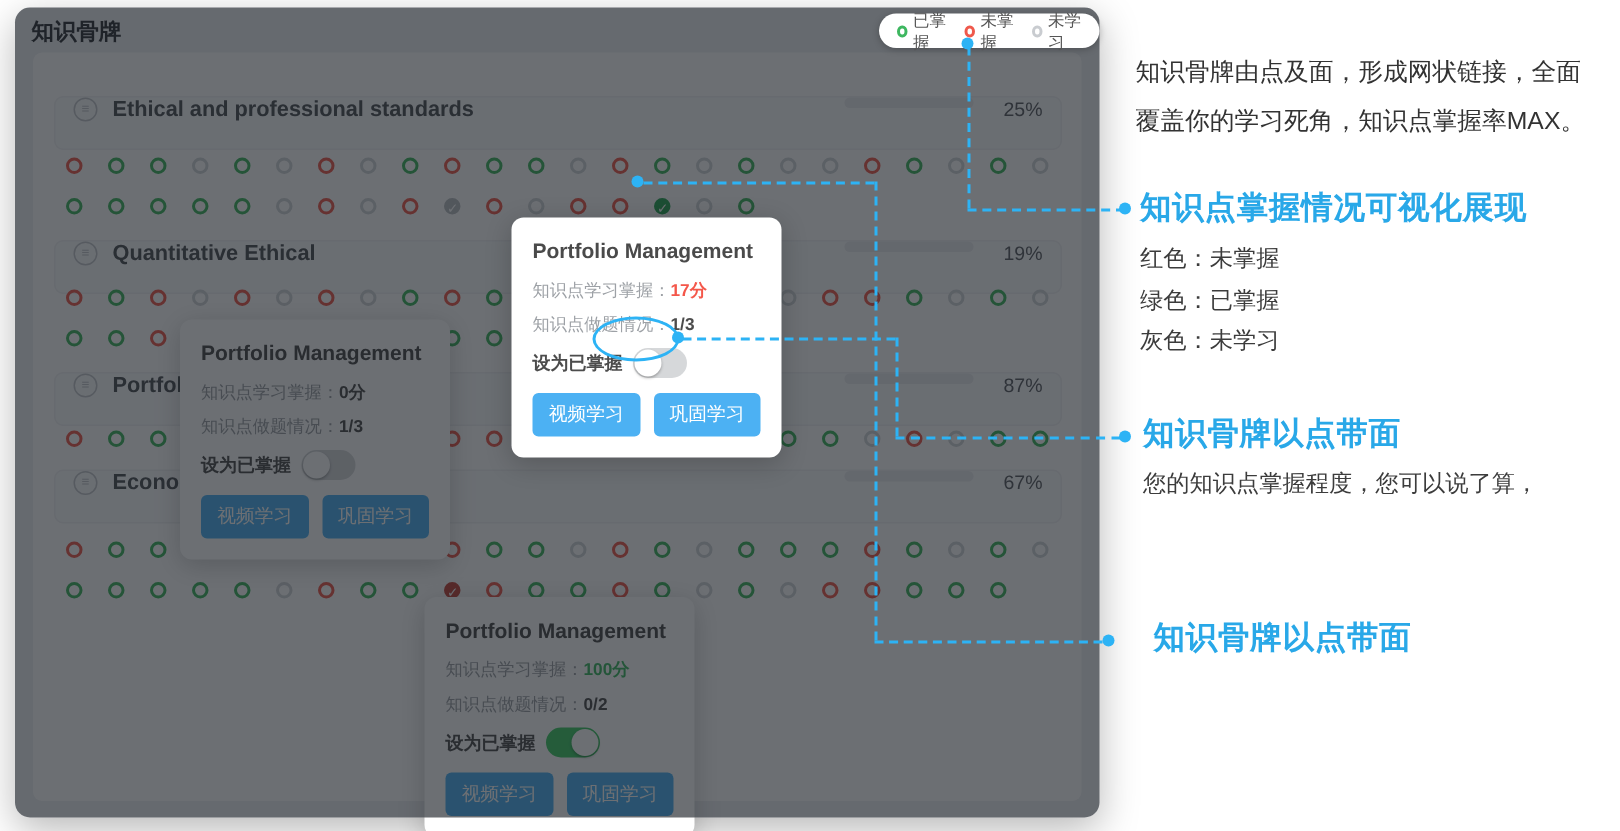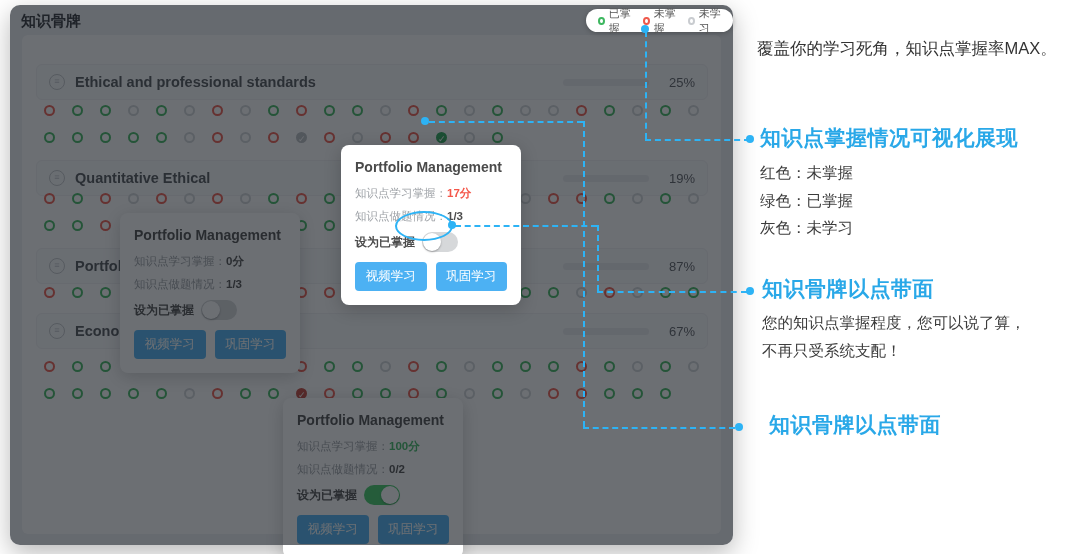--- a/index.html
+++ b/index.html
@@ -3,21 +3,21 @@
 <meta charset="utf-8">
 <style>
   * { margin:0; padding:0; box-sizing:border-box; }
   html,body { width:1080px; height:554px; background:#fff; font-family:"Liberation Sans","DejaVu Sans",sans-serif; position:relative; overflow:hidden; }
 
   
   .window { position:absolute; left:10px; top:5px; width:723px; height:540px; background:#eef0f3; border-radius:10px; box-shadow:0 8px 26px rgba(0,0,0,.28); }
   .win-title { position:absolute; left:11px; top:7px; font-size:15px; font-weight:bold; color:#2f3237; z-index:5; }
   .card { position:absolute; left:12px; top:30px; width:699px; height:499px; background:#fff; border-radius:6px; z-index:5; }
 
-  .sec-header { position:absolute; left:26px; width:672px; height:36px; display:flex; align-items:center; background:#fafbfc; border:1px solid #f0f1f3; border-radius:6px; padding:0 12px; z-index:6; }
+  .sec-header { position:absolute; left:26px; width:672px; height:36px; display:flex; background:#fafbfc; border:1px solid #f0f1f3; border-radius:6px; padding:0 12px; z-index:6; }
   .sec-icon { width:16px; height:16px; border:1.5px solid #c3c7cb; border-radius:50%; color:#c3c7cb; font-size:9px; line-height:13px; text-align:center; margin-right:10px; flex:none; }
   .sec-title { flex:1; font-size:14.5px; font-weight:bold; color:#4d5156; white-space:nowrap; overflow:hidden; }
   .ptrack { width:86px; height:7px; background:#e9ebee; border-radius:4px; overflow:hidden; flex:none; }
   .pfill { height:100%; background:#3e83d8; border-radius:4px; }
   .ppct { width:46px; text-align:right; font-size:13px; color:#5a5e63; flex:none; }
 
   .c { position:absolute; width:11px; height:11px; border:2px solid; border-radius:50%; z-index:6; font-size:9px; line-height:11px; text-align:center; color:#fff; }
   .c-g { border-color:#3eb760; } .c-r { border-color:#ef594c; } .c-x { border-color:#d2d5d8; }
   .c-gc { border-color:#28a556; background:#28a556; }
   .c-rc { border-color:#c6453a; background:#c6453a; }
@@ -319,35 +319,35 @@
     <div class="cdot" style="left: 735px; top: 423px;"></div>
     <div class="ellipse" style="left: 395px; top: 211px; width: 58px; height: 30px;"></div>
     <div class="cdot" style="left: 448px; top: 221px;"></div>
     <div class="dh" style="left: 455px; top: 225px; width: 142px;"></div>
     <div class="dv" style="left: 597px; top: 225px; height: 66px;"></div>
     <div class="dh" style="left: 597px; top: 291px; width: 150px;"></div>
     <div class="cdot" style="left: 746px; top: 287px;"></div>
   </div>
 
 <div class="intro">
+  <div>知识骨牌由点及面，形成网状链接，全面</div>
   <div>覆盖你的学习死角，知识点掌握率MAX。</div>
 </div>
 
 <div class="anno a1">
   <h3>知识点掌握情况可视化展现</h3>
   <div class="lns">
     <div class="ln">红色：未掌握</div>
     <div class="ln">绿色：已掌握</div>
     <div class="ln">灰色：未学习</div>
   </div>
 </div>
 
 <div class="anno a2">
   <h3>知识骨牌以点带面</h3>
   <div class="lns">
     <div class="ln">您的知识点掌握程度，您可以说了算，</div>
-    <div class="ln">不再只受系统支配！</div>
   </div>
 </div>
 
 <div class="anno a3">
   <h3>知识骨牌以点带面</h3>
 </div>
 
 </body></html>

